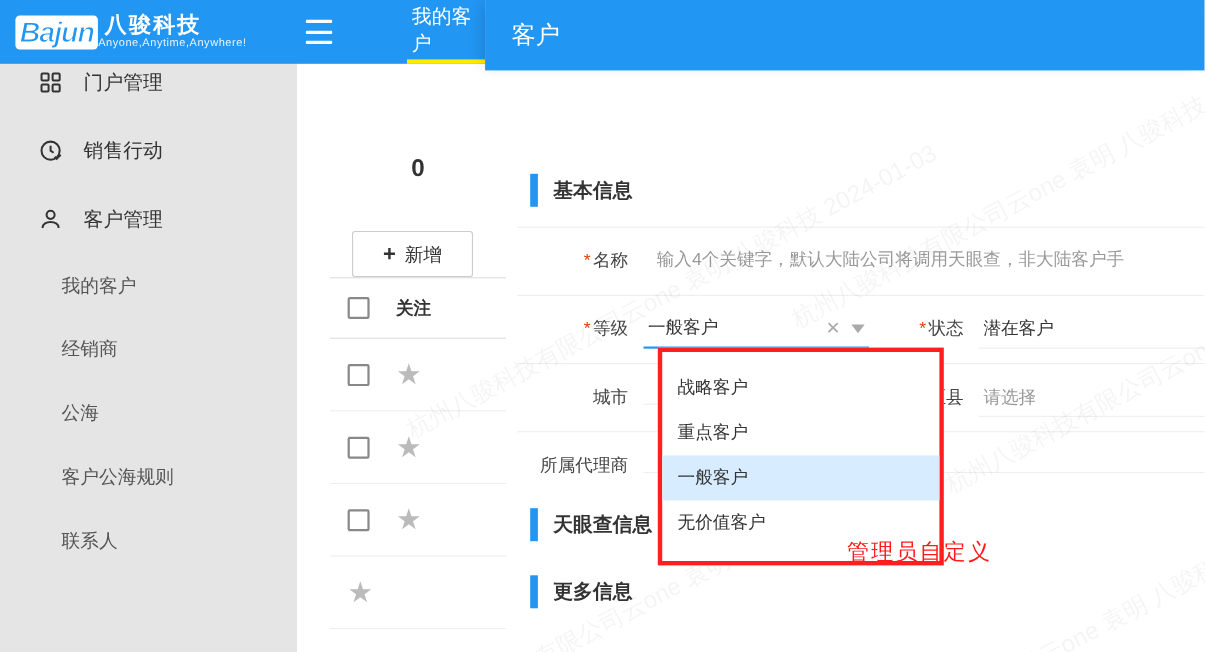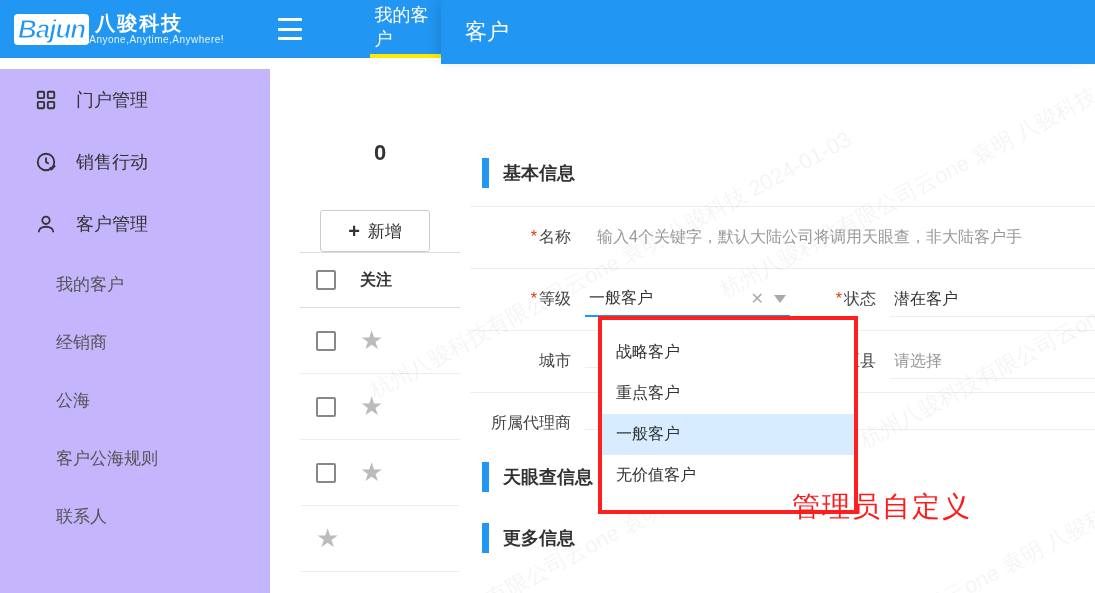--- a/index.html
+++ b/index.html
@@ -13,21 +13,21 @@
   .logo-cn { font-size: 20px; font-weight: 700; margin-left: 6px; letter-spacing: 2px; }
   .logo-wrap { display: flex; flex-direction: column; line-height: 1; }
   .logo-sub { font-size: 10px; opacity: .9; margin-top: 2px; letter-spacing: .5px; }
   .hamburger { width: 28px; height: 22px; margin-left: 22px; cursor: pointer; display: flex; flex-direction: column; justify-content: space-between; }
   .hamburger span { display: block; height: 3px; background: #fff; border-radius: 1px; }
   .top-tab { margin-left: 50px; height: 58px; display: flex; align-items: center; color: #fff; font-size: 18px; border-bottom: 4px solid #ffeb00; padding: 0 4px 0 4px; box-sizing: border-box; }
 
   .panel-title { position: absolute; left: 441px; top: 0; right: 0; height: 64px; background: #2196f3; color: #fff; font-size: 22px; display: flex; align-items: center; padding-left: 24px; z-index: 20; box-shadow: -6px 0 12px -4px rgba(0,0,0,.15); }
 
   
-  .sidebar { position: absolute; left: 0; top: 69px; width: 270px; bottom: 0; background: #c4b5fd; }
+  .sidebar { position: absolute; left: 0; top: 44px; width: 270px; bottom: 0; background: #e5e5e5; }
   .side-item { display: flex; align-items: center; height: 62px; padding-left: 34px; font-size: 18px; color: #333; cursor: pointer; }
   .side-item .ico { width: 24px; height: 24px; margin-right: 18px; display:flex; align-items:center; justify-content:center; }
   .side-sub { display: flex; align-items: center; height: 58px; padding-left: 56px; font-size: 17px; color: #555; cursor: pointer; }
 
   
   .midcol { position: absolute; left: 300px; top: 80px; width: 160px; bottom: 0; }
   .today-count { text-align: center; font-size: 22px; font-weight: 700; margin-top: 60px; }
   .today-label { text-align: center; font-size: 17px; color: #666; margin-top: 16px; }
   .add-btn { margin-top: 44px; margin-left: 20px; height: 42px; width: 110px; border: 1px solid #ccc; border-radius: 3px; background: #fff; display: flex; align-items: center; justify-content: center; font-size: 17px; gap: 8px; cursor: pointer; }
   .tbl-head { height: 56px; border-top: 1px solid #ddd; border-bottom: 1px solid #ddd; display: flex; align-items: center; padding-left: 16px; gap: 24px; background:#fff; }
@@ -52,21 +52,21 @@
   .select-clear { color:#aaa; font-size:16px; margin-right:10px; }
   .select-caret { width:0; height:0; border-left:6px solid transparent; border-right:6px solid transparent; border-top:8px solid #aaa; }
   .plain-select { flex:1; display:flex; align-items:center; padding:6px 4px; border-bottom:1px solid #eee; }
   .plain-select .ph { color:#999; }
 
   
   .dropdown { position:absolute; left:598px; top:316px; width:260px; background:#fff; border:4px solid #ff1f1f; padding:12px 0 14px 0; z-index:40; }
   .dd-item { padding: 10px 14px; font-size:16px; cursor:pointer; }
   .dd-item.hl { background:#d7ecff; }
 
-  .annotation { position:absolute; left:792px; top:488px; color:#ff1a1a; font-size:28px; letter-spacing:2px; z-index:45; pointer-events:none;font-family:Liberation Serif, serif; }
+  .annotation { position:absolute; left:770px; top:488px; color:#ff1a1a; font-size:20px; letter-spacing:2px; z-index:45; pointer-events:none;font-family:Liberation Serif, serif; }
 
   
   .wm { position:absolute; color:#000; opacity:.04; font-size:22px; transform:rotate(-28deg); pointer-events:none; white-space:nowrap; z-index:5; }
 </style>
 </head>
 <body>
 
 <div class="wm" style="left:340px; top:250px;">杭州八骏科技有限公司云one 袁明 八骏科技 2024-01-03</div>
 <div class="wm" style="left:690px; top:150px;">杭州八骏科技有限公司云one 袁明 八骏科技 2024-01-03</div>
 <div class="wm" style="left:340px; top:520px;">杭州八骏科技有限公司云one 袁明 八骏科技 2024-01-03</div>

